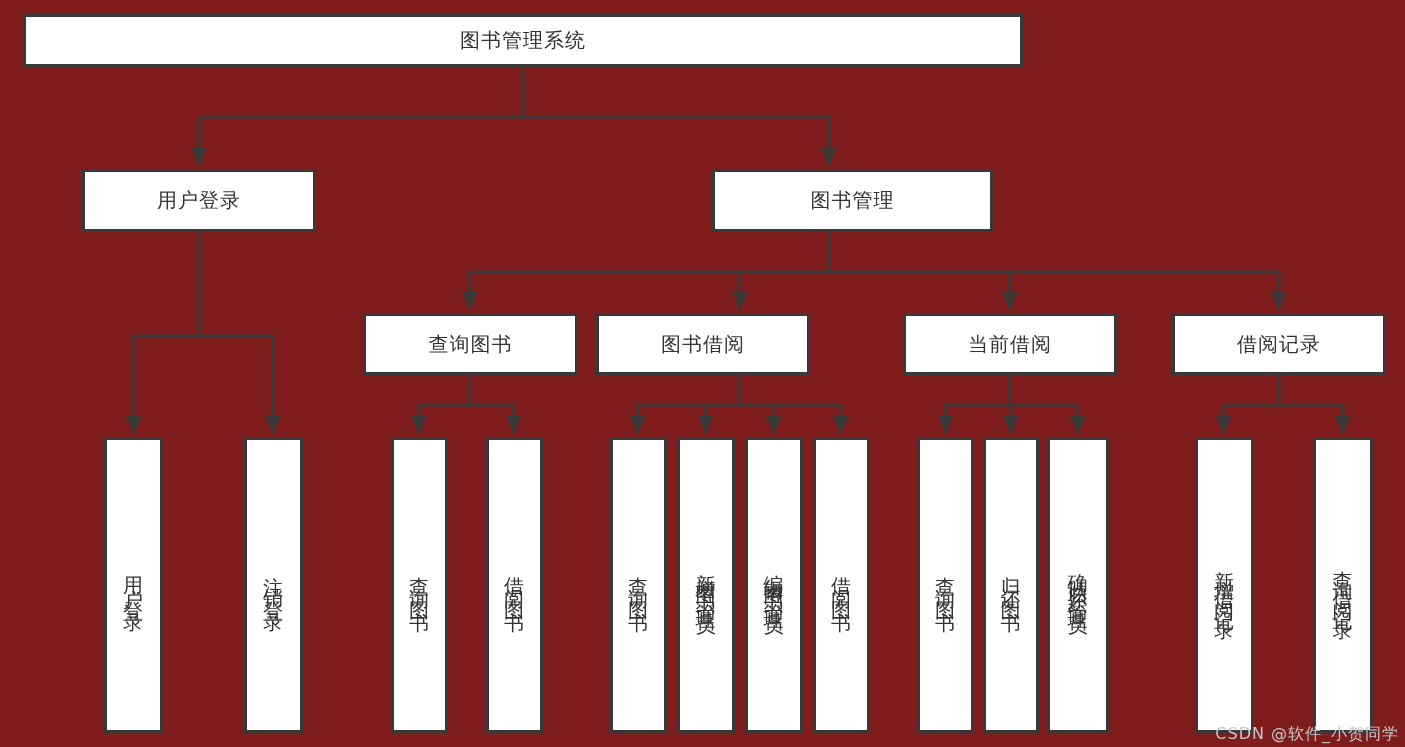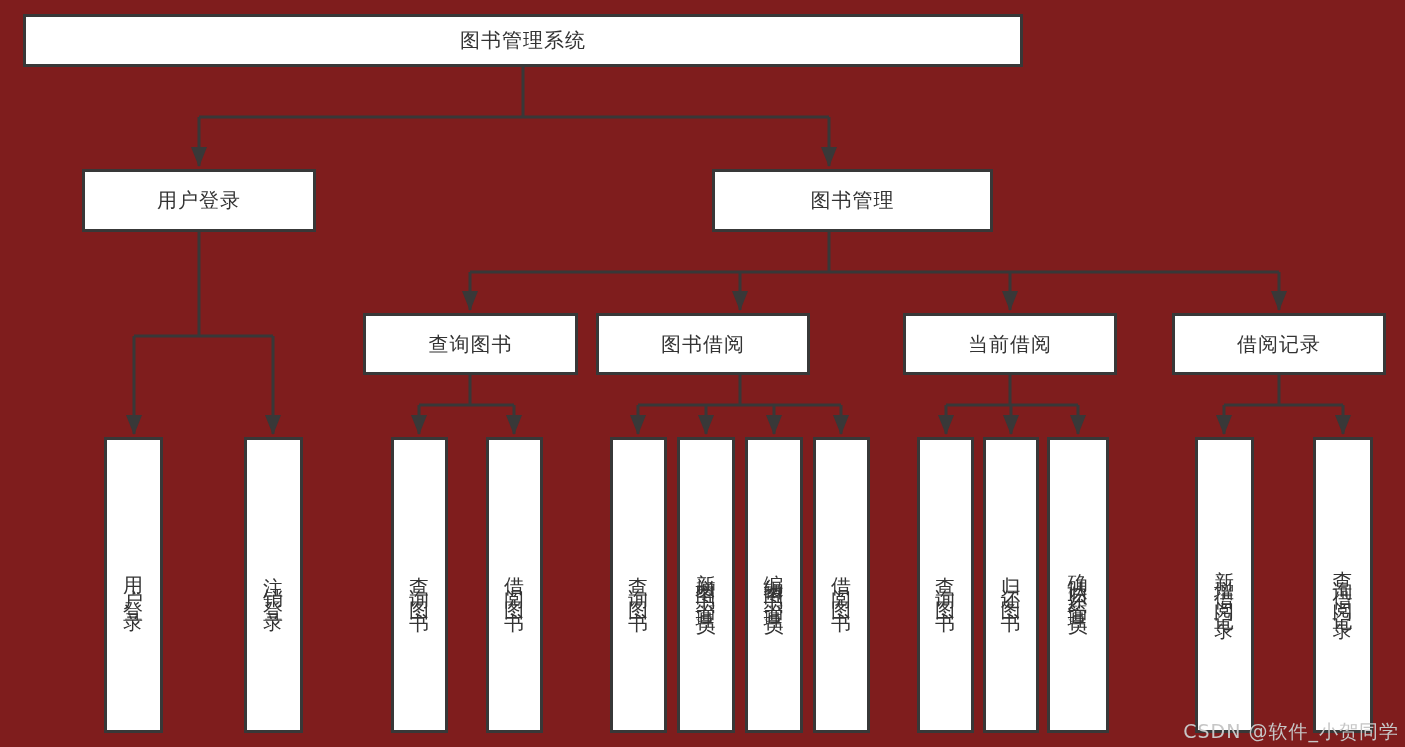--- a/index.html
+++ b/index.html
@@ -35,21 +35,21 @@
     text-orientation:mixed;
     font-size:20px;
     letter-spacing:12px;
     line-height:1;
   }
   .vnode.long{letter-spacing:6px;}
   .vnode.mid{letter-spacing:10px;}
   .watermark{
     position:absolute;
     right:6px;bottom:2px;
-    font-size:19px;
+    font-size:16px;
     color:#c6c6c6;
     letter-spacing:1px;
     z-index:5;
     white-space:nowrap;
   }
 </style>
 </head>
 <body>
 
 <div class="stage">

